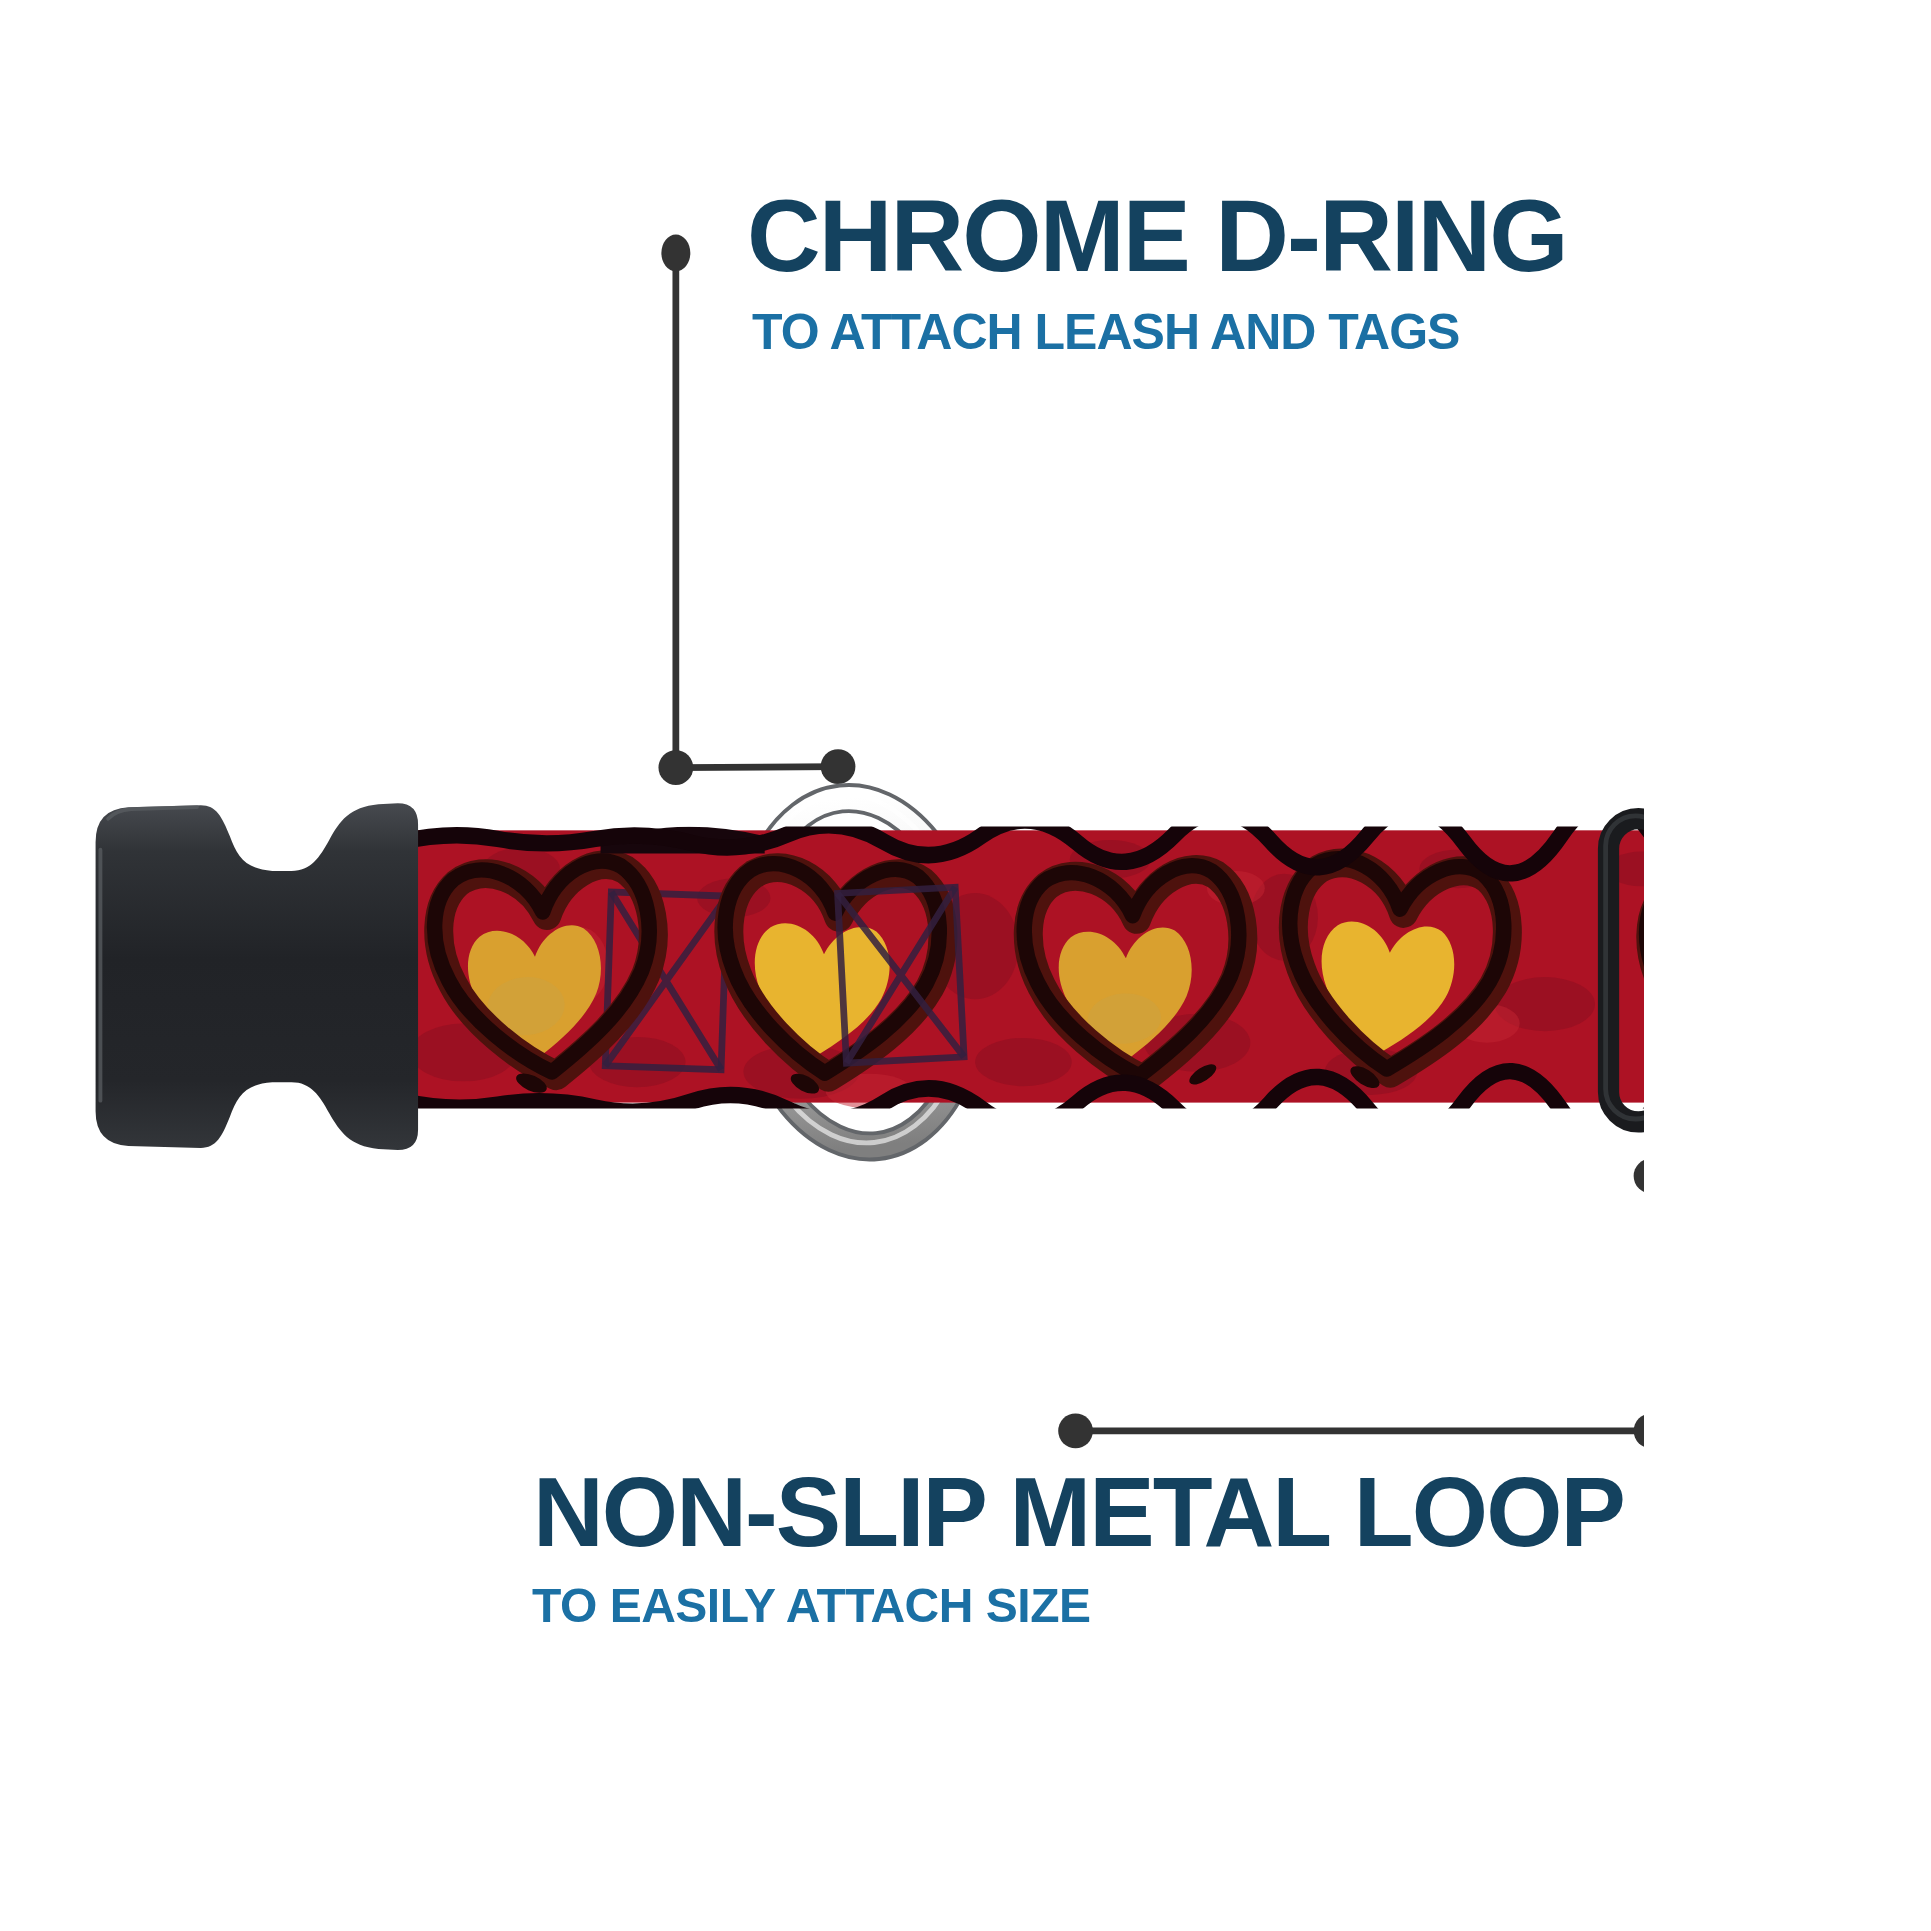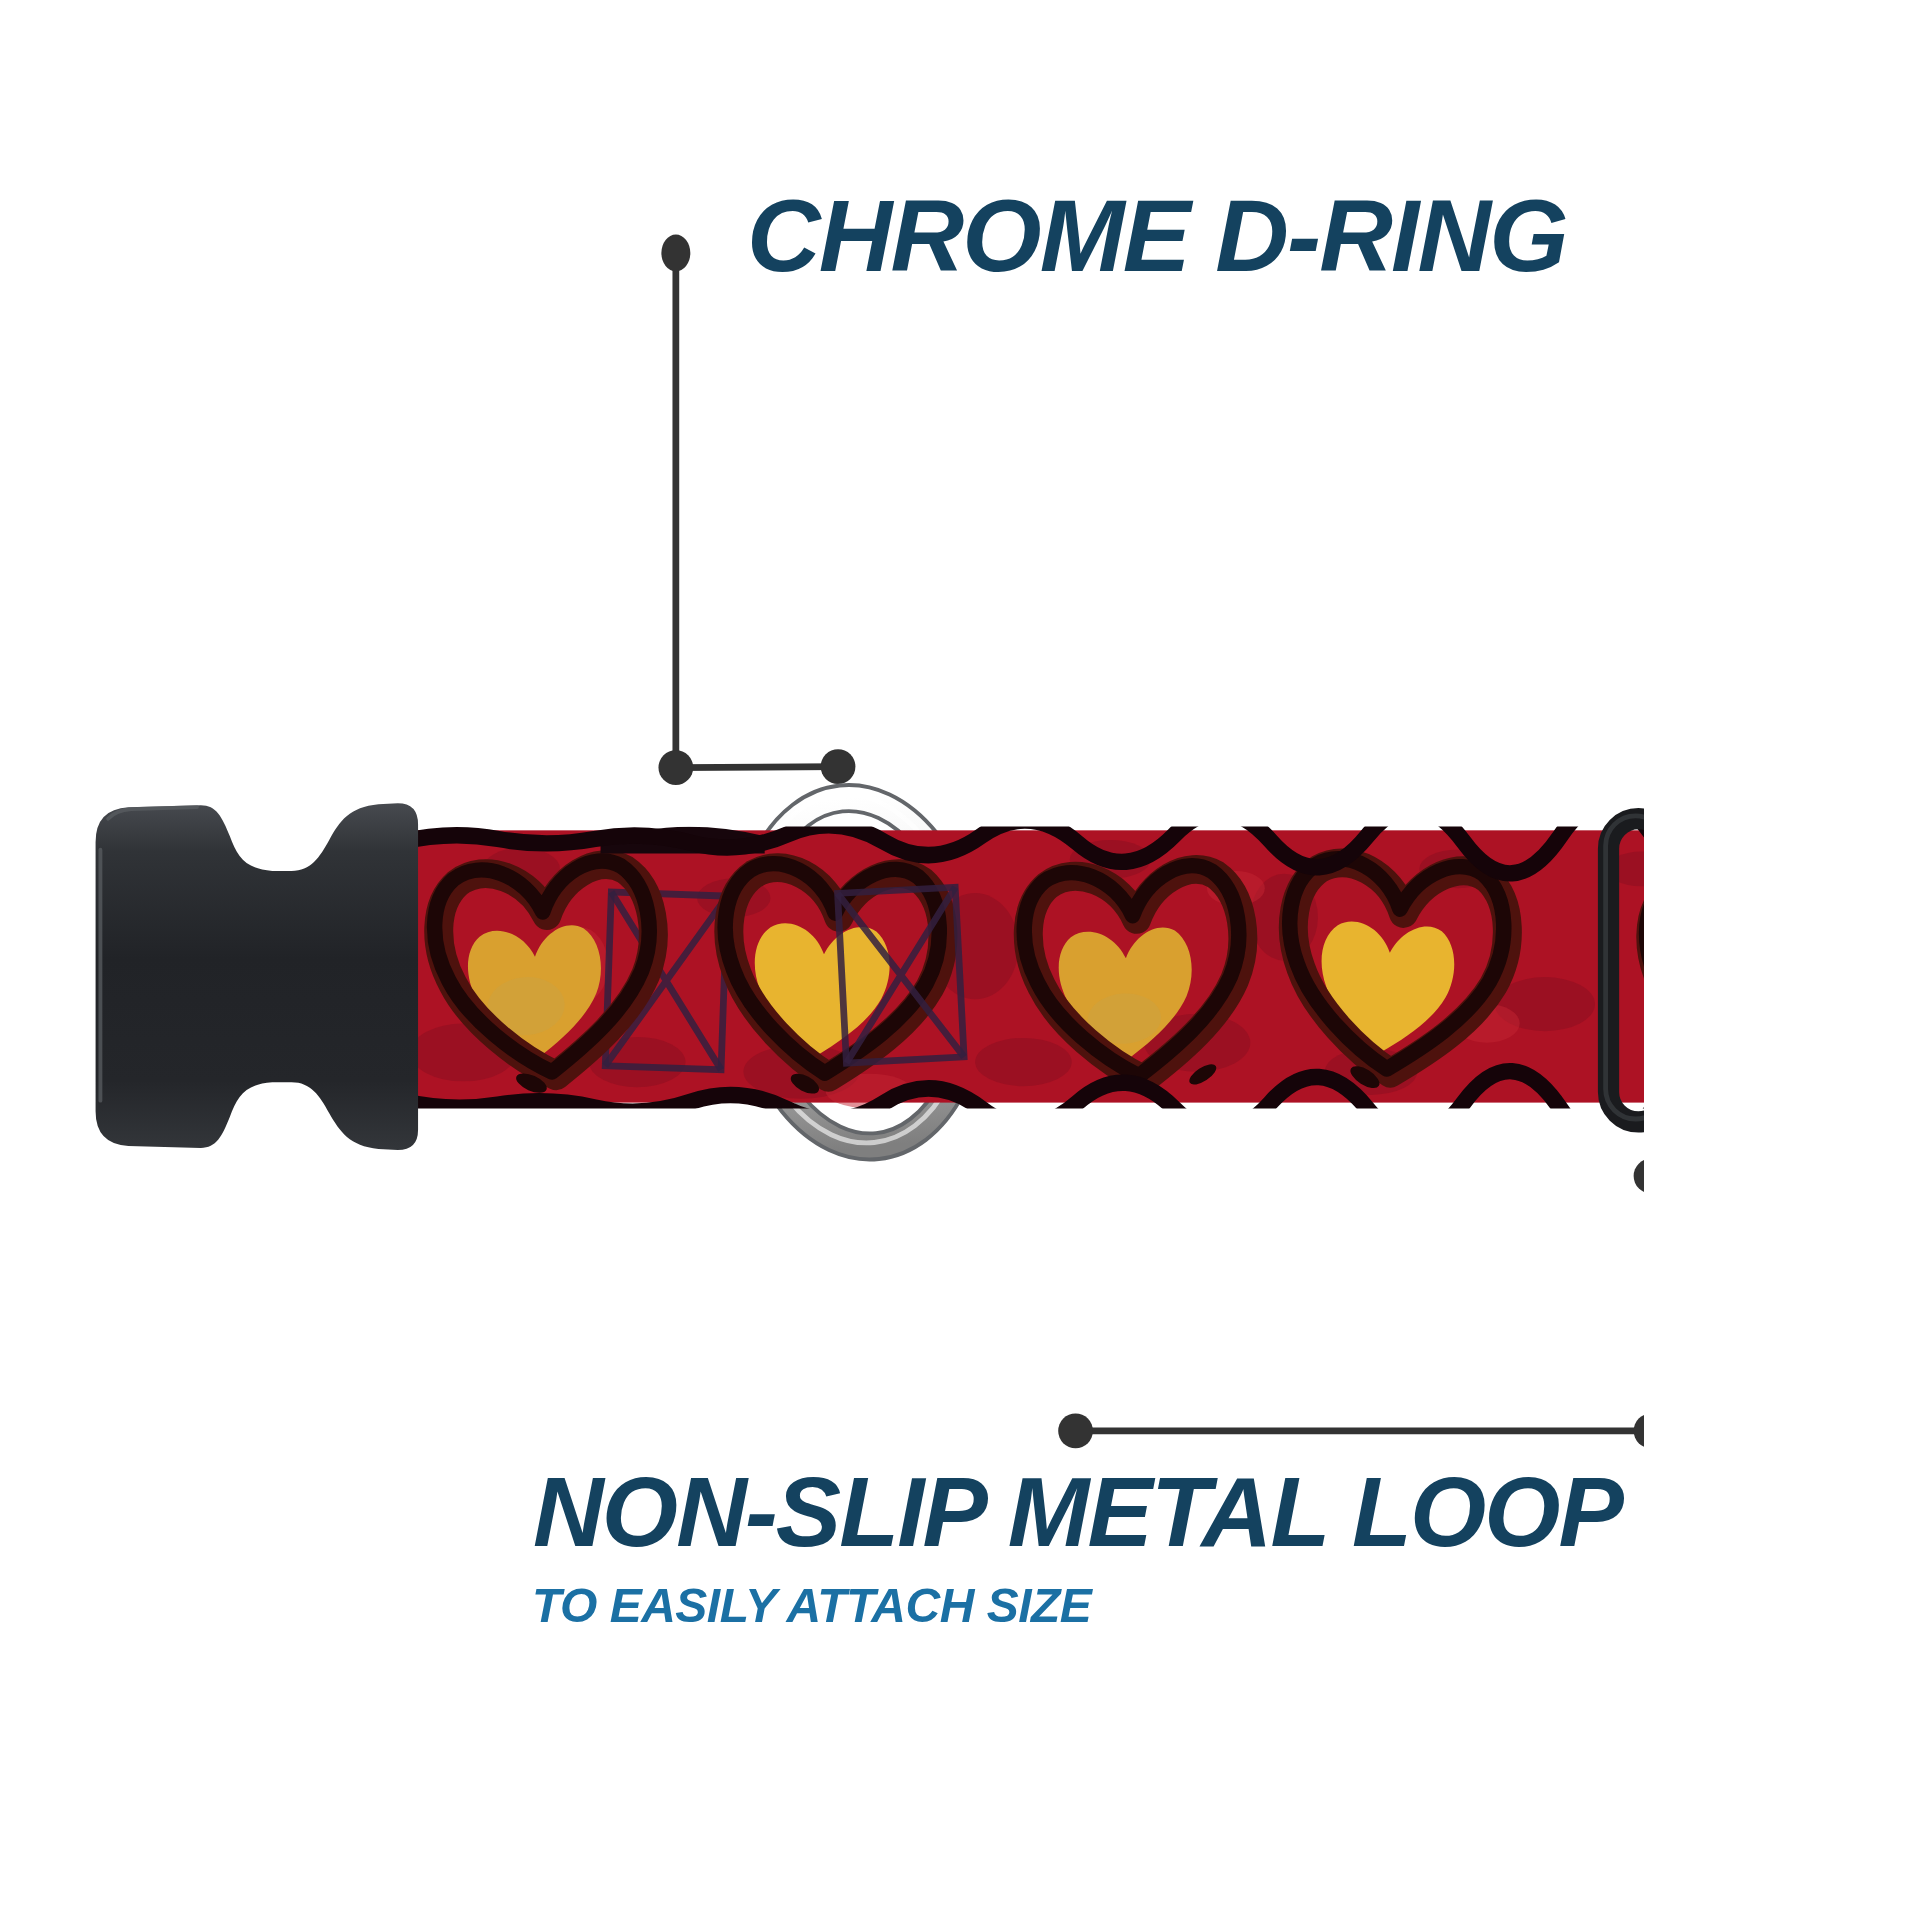--- a/index.html
+++ b/index.html
@@ -1,17 +1,17 @@
 <!DOCTYPE html>
 <html style="--title-navy: #14425f; --subtitle-blue: #1b70a4; --callout-line: #333333; --collar-red: #ad1224; --collar-red-dark: #8c0f20; --collar-red-bright: #c32431; --heart-yellow: #d9a02f; --heart-yellow-bright: #e8b42f; --heart-outline-dark: #1d0606; --heart-outline-maroon: #4e120d; --doodle-ink: #332040; --hardware-black: #1a1b1e; --buckle-gray: #2b2e32; --chrome-light: #ffffff; --chrome-mid: #c9c9c9; --chrome-dark: #7f7f7f; --background: #ffffff;"><head>
 <meta charset="utf-8">
 <style>
   html,body{margin:0;padding:0;background:#fff;}
   #page{position:relative;width:1644px;height:1931px;background:var(--background,#fff);
-        font-family:"Liberation Sans",sans-serif;overflow:hidden;font-style:italic;}
+        font-family:"Liberation Sans",sans-serif;overflow:hidden;}
   #scene{position:absolute;left:0;top:0;width:1931px;height:1931px;}
 
   .callout-title{position:absolute;font-weight:700;line-height:1;color:var(--title-navy,#14425f);white-space:nowrap;}
   .callout-sub{position:absolute;font-weight:700;line-height:1;color:var(--subtitle-blue,#1b70a4);white-space:nowrap;}
   #t1{left:747px;top:185px;font-size:102px;letter-spacing:-1.9px;}
   #s1{left:752px;top:307px;font-size:50px;letter-spacing:-1px;}
   #t2{left:533px;top:1463px;font-size:98px;letter-spacing:-1.9px;}
   #s2{left:532px;top:1582px;font-size:48px;letter-spacing:-0.5px;}
 
   .cline{stroke:var(--callout-line,#333);stroke-width:7;fill:none;}
@@ -182,17 +182,18 @@
 
     <g>
       <rect class="slide-bar" x="1666" y="848" width="62" height="314" rx="31"></rect>
       <rect class="slide-bar" x="1748" y="848" width="58" height="314" rx="29"></rect>
       <rect class="slide-hi" x="1663" y="845" width="62" height="314" rx="31"></rect>
       <rect class="slide-hi" x="1745" y="845" width="58" height="314" rx="29"></rect>
     </g>
   </svg>
 
   <div id="t1" class="callout-title">CHROME D-RING</div>
+  <div id="s1" class="callout-sub">TO ATTACH LEASH AND TAGS</div>
 
   <div id="t2" class="callout-title">NON-SLIP METAL LOOP</div>
   <div id="s2" class="callout-sub">TO EASILY ATTACH SIZE</div>
 </div>
 
 
 </body></html>

